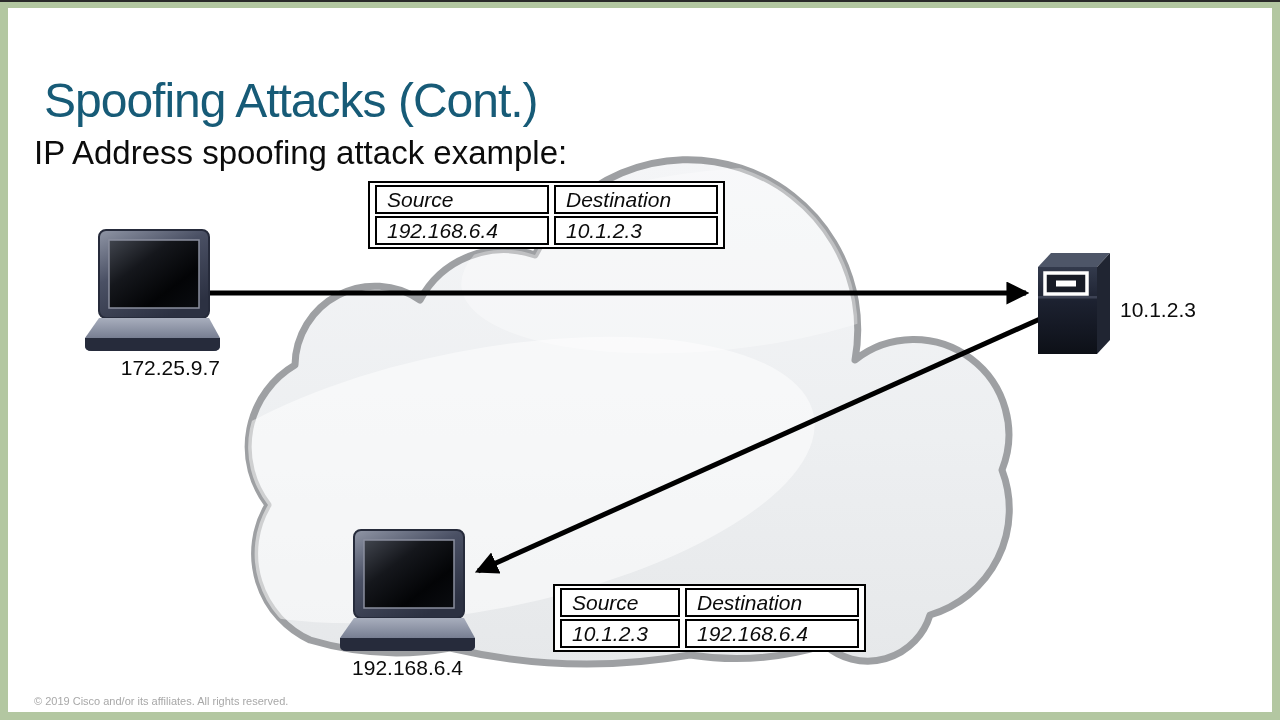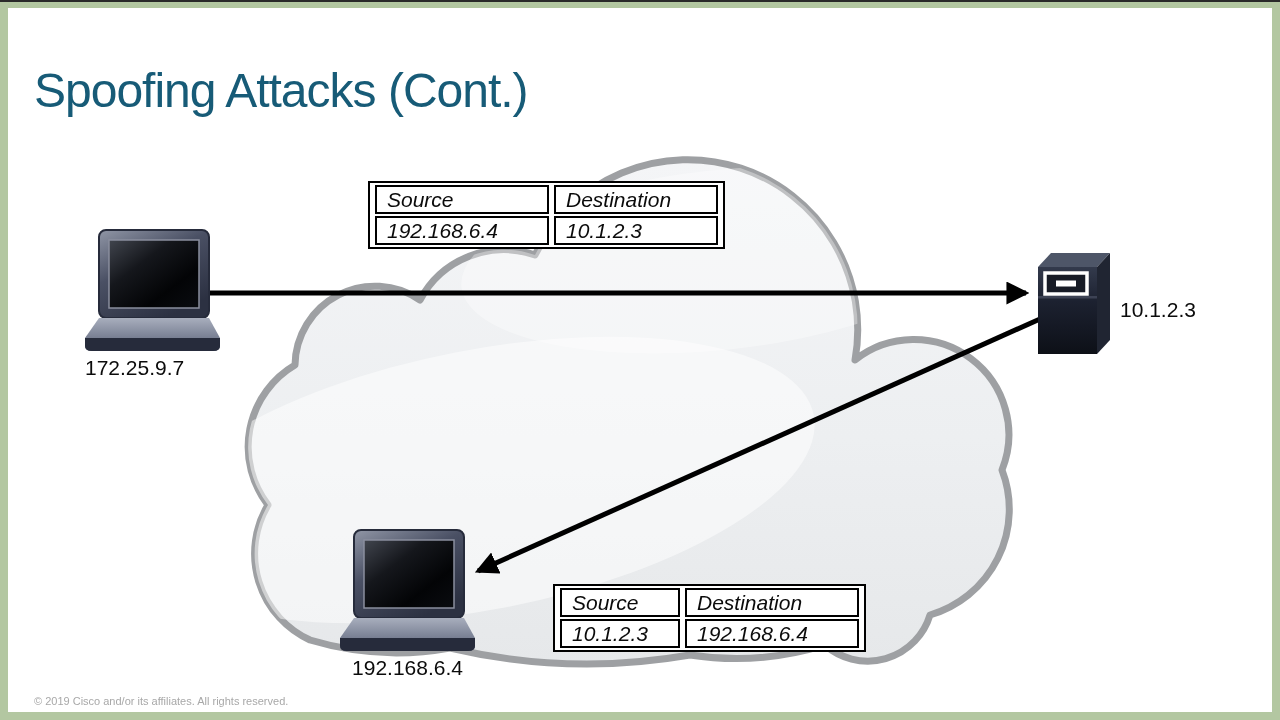--- a/index.html
+++ b/index.html
@@ -1,50 +1,51 @@
 <!DOCTYPE html>
 <html><head>
 <meta charset="utf-8">
 <style>
   html,body{margin:0;padding:0;background:#fff;}
   .stage{position:relative;width:1280px;height:720px;overflow:hidden;background:#fff;
          font-family:"Liberation Sans","DejaVu Sans",sans-serif;}
   .frame{position:absolute;inset:0;border:8px solid #B3C7A1;box-sizing:border-box;z-index:6;pointer-events:none;}
   .top-line{position:absolute;top:0;left:0;width:1280px;height:2px;background:#2a2a2a;z-index:7;}
-  .title{position:absolute;left:34px;top:63px;margin:0;font-size:48px;font-weight:400;
+  .title{position:absolute;left:34px;top:63px;margin:10px;font-size:48px;font-weight:400;
          letter-spacing:-1px;color:#175B77;z-index:3;white-space:nowrap;}
   .subtitle{position:absolute;left:34px;top:134px;font-size:33px;color:#0c0c0c;z-index:3;white-space:nowrap;}
   .diagram{position:absolute;left:0;top:0;width:1280px;height:720px;z-index:1;}
   .ip-table{position:absolute;border-collapse:separate;border-spacing:5px 2px;border:2px solid #000;
             background:#fff;z-index:2;font-style:italic;}
   .ip-table td{border:2px solid #000;font-size:21px;line-height:23px;padding:1px 10px;
                text-align:left;white-space:nowrap;background:#fff;color:#0b0b0b;}
   .t-top{left:368px;top:181px;}
   .t-top td.c1{min-width:150px;}
   .t-top td.c2{min-width:140px;}
   .t-bottom{left:553px;top:584px;}
   .t-bottom td.c1{min-width:96px;}
   .t-bottom td.c2{min-width:150px;}
   .dev-label{position:absolute;font-size:21px;color:#0b0b0b;z-index:2;white-space:nowrap;}
-  .lbl-attacker{left:85px;top:356px;width:135px;text-align:left;}
+  .lbl-attacker{left:85px;top:356px;width:135px;text-align:right;}
   .lbl-server{left:1120px;top:298px;}
   .lbl-victim{left:340px;top:656px;width:135px;text-align:center;}
   .footer{position:absolute;left:34px;top:695px;font-size:11px;color:#A8A8A8;z-index:3;}
   .page-number{position:absolute;left:1230px;top:692px;width:30px;text-align:right;
                font-size:13px;color:#A8A8A8;z-index:3;margin-top:32px;}
 </style>
 </head>
 <body>
 
 <div class="stage">
 
   <div class="top-line"></div>
   <div class="frame"></div>
 
   <h1 class="title">Spoofing Attacks (Cont.)</h1>
+  <div class="subtitle">IP Address spoofing attack example:</div>
 
   <svg class="diagram" viewBox="0 0 1280 720">
     <defs>
       <linearGradient id="cloudGrad" x1="0" y1="0" x2="0" y2="1">
         <stop offset="0" stop-color="#F4F5F7"></stop>
         <stop offset="0.55" stop-color="#EDEFF1"></stop>
         <stop offset="1" stop-color="#E6E8EA"></stop>
       </linearGradient>
       <linearGradient id="bezelGrad" x1="0" y1="0" x2="0.6" y2="1">
         <stop offset="0" stop-color="#9096A6"></stop>

